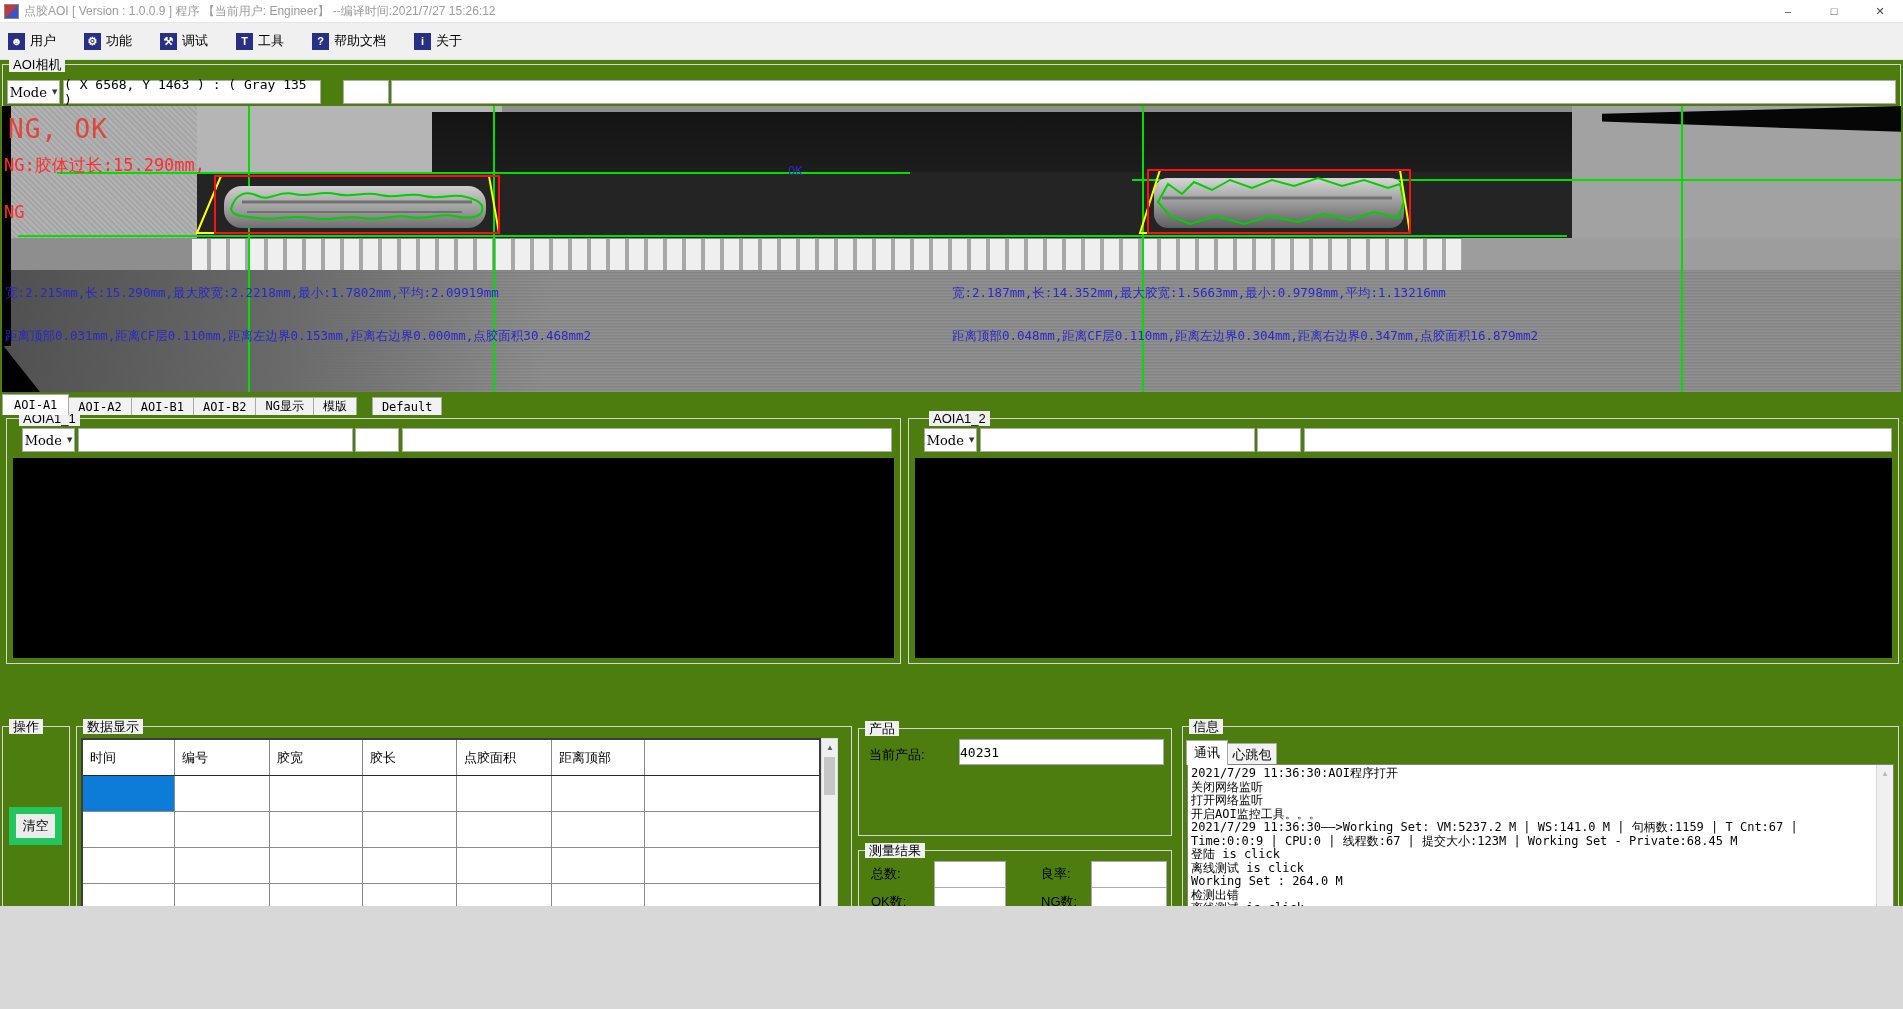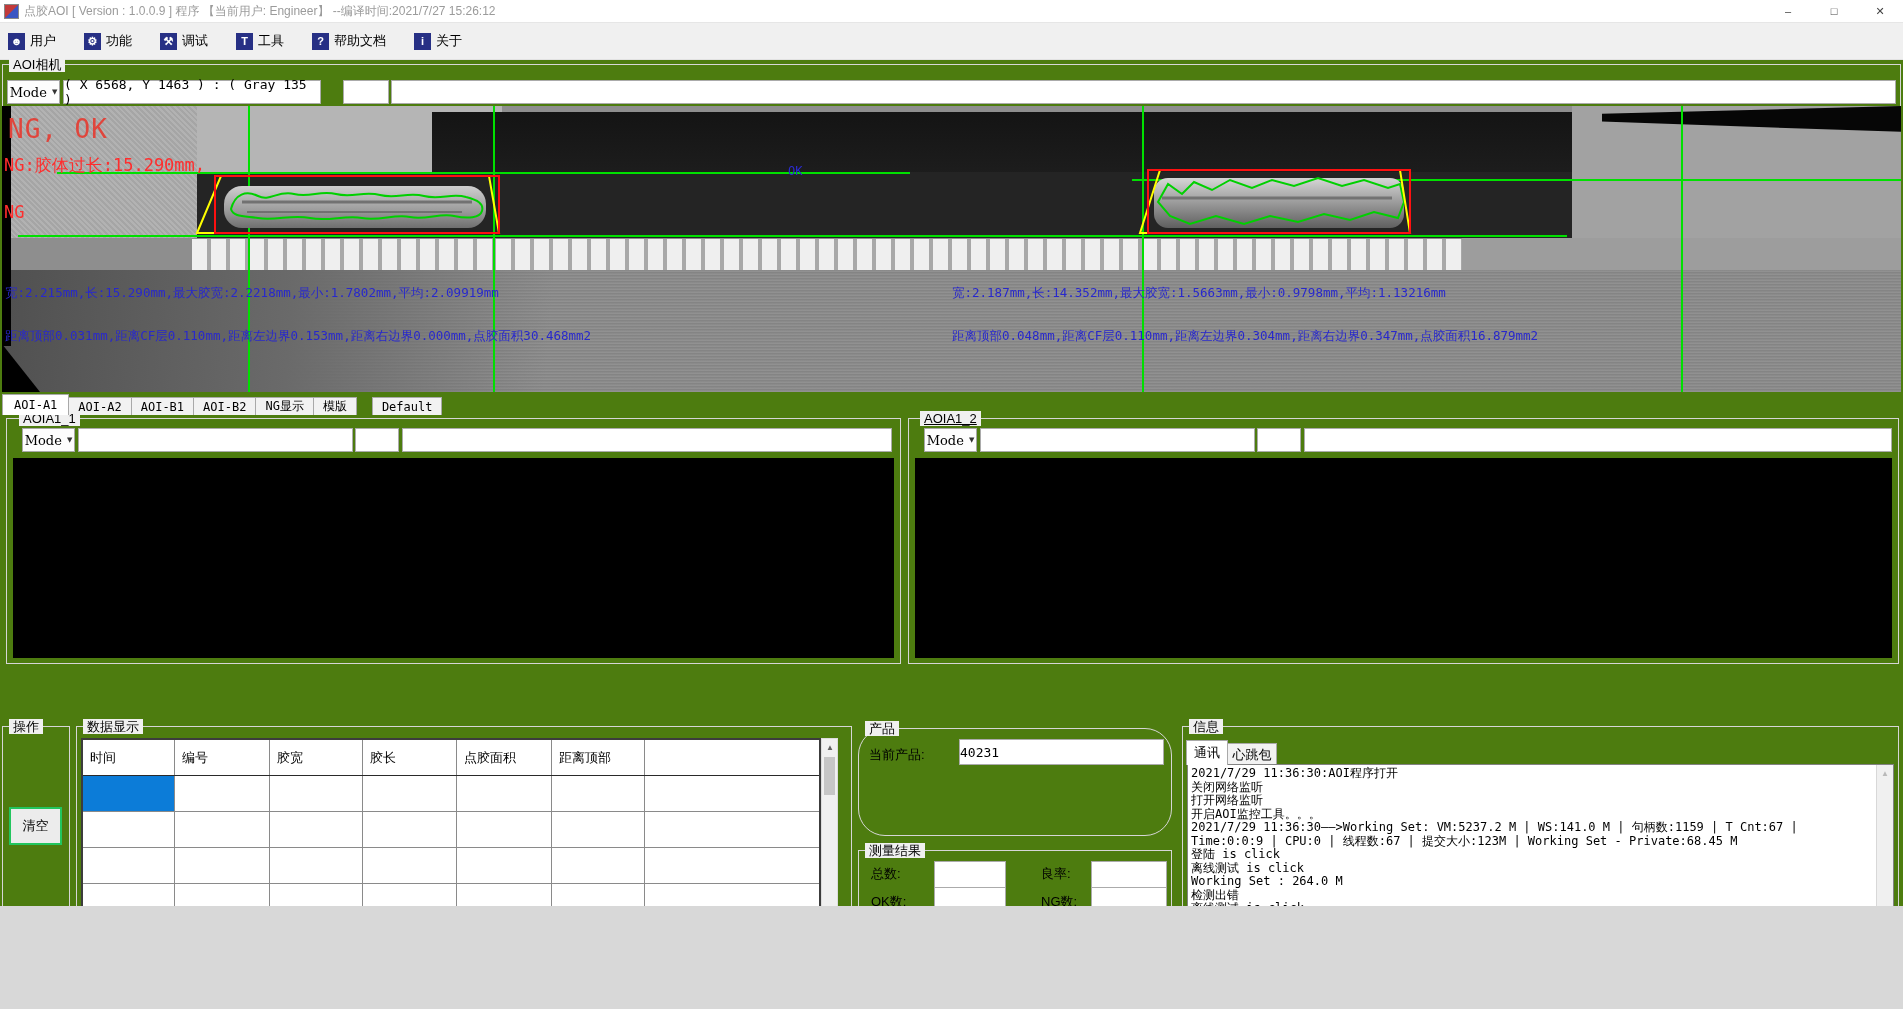--- a/index.html
+++ b/index.html
@@ -48,21 +48,21 @@
   .view-tabs{position:absolute;left:2px;top:395px;height:20px;display:flex;align-items:flex-end;}
   .vtab{height:17px;border:1px solid #a9a9a9;border-bottom:none;background:#f2f2f2;
         display:flex;align-items:center;justify-content:center;padding:0 9px;
         font-family:"DejaVu Sans Mono",monospace;font-size:12px;margin-right:-1px;}
   .vtab.active{height:20px;background:#fff;z-index:2;padding:0 11px;}
   .vtab.spaced{margin-left:16px;}
 
   .blackview{position:absolute;background:#000;}
 
   
-  .btn{position:absolute;background:#ececec;border:2px solid #22c55e;box-sizing:border-box;
+  .btn{position:absolute;background:#ececec;border:7px solid #22c55e;box-sizing:border-box;
        display:flex;align-items:center;justify-content:center;font-size:13px;}
   .btn.green{background:#98f198;}
 
   
   .dtable{position:absolute;left:4px;top:11px;width:740px;height:253px;border:2px solid #3c3c3c;
           box-sizing:border-box;background:#fff;display:flex;flex-direction:column;overflow:hidden;}
   .tr{display:flex;border-bottom:1px solid #8a8a8a;height:36px;box-sizing:border-box;flex:none;}
   .tr.head{border-bottom:1px solid #2a2a2a;font-weight:normal;}
   .td{border-right:1px solid #8a8a8a;box-sizing:border-box;display:flex;align-items:center;
       padding-left:7px;font-size:13px;}
@@ -219,21 +219,21 @@
       <span>Mode</span>
       <span class="dd-arrow">▼</span>
     </div>
     <div class="field" style="left:71px;top:9px;width:275px;height:24px;"></div>
     <div class="field" style="left:348px;top:9px;width:44px;height:24px;"></div>
     <div class="field" style="left:395px;top:9px;width:490px;height:24px;"></div>
   </div>
   <div class="blackview" style="left:13px;top:458px;width:881px;height:200px;"></div>
 
   <div class="groupbox" style="left:908px;top:418px;width:991px;height:246px;">
-    <div class="gb-label" style="left:11px;text-decoration:underline;">AOIA1_2</div>
+    <div class="gb-label" style="left:20px;">AOIA1_2</div>
     <div class="mode-btn" style="left:15px;top:9px;width:53px;">
       <span>Mode</span>
       <span class="dd-arrow">▼</span>
     </div>
     <div class="field" style="left:71px;top:9px;width:275px;height:24px;"></div>
     <div class="field" style="left:348px;top:9px;width:44px;height:24px;"></div>
     <div class="field" style="left:395px;top:9px;width:588px;height:24px;"></div>
   </div>
   <div class="blackview" style="left:915px;top:458px;width:977px;height:200px;"></div>
 
@@ -319,21 +319,21 @@
     </div>
 
     <div class="hscroll" style="left:4px;top:266px;width:740px;">
       <div class="sb-arrow">◄</div>
       <div class="sb-thumb" style="width:255px;height:12px;"></div>
       <div style="flex:1;"></div>
       <div class="sb-arrow">►</div>
     </div>
   </div>
 
-  <div class="groupbox" style="left:858px;top:728px;width:314px;height:108px;border-radius:27px;">
+  <div class="groupbox" style="left:858px;top:728px;width:314px;height:108px;">
     <div class="gb-label">产品</div>
     <div class="meas-label" style="left:10px;top:17px;">当前产品:</div>
     <div class="field" style="left:100px;top:10px;width:205px;height:26px;display:flex;align-items:center;padding-left:0;">
       <span class="mono" style="font-size:13px;">40231</span>
     </div>
   </div>
 
   <div class="groupbox" style="left:858px;top:850px;width:314px;height:106px;">
     <div class="gb-label">测量结果</div>
     <div class="meas-label" style="left:12px;top:14px;">总数:</div>

